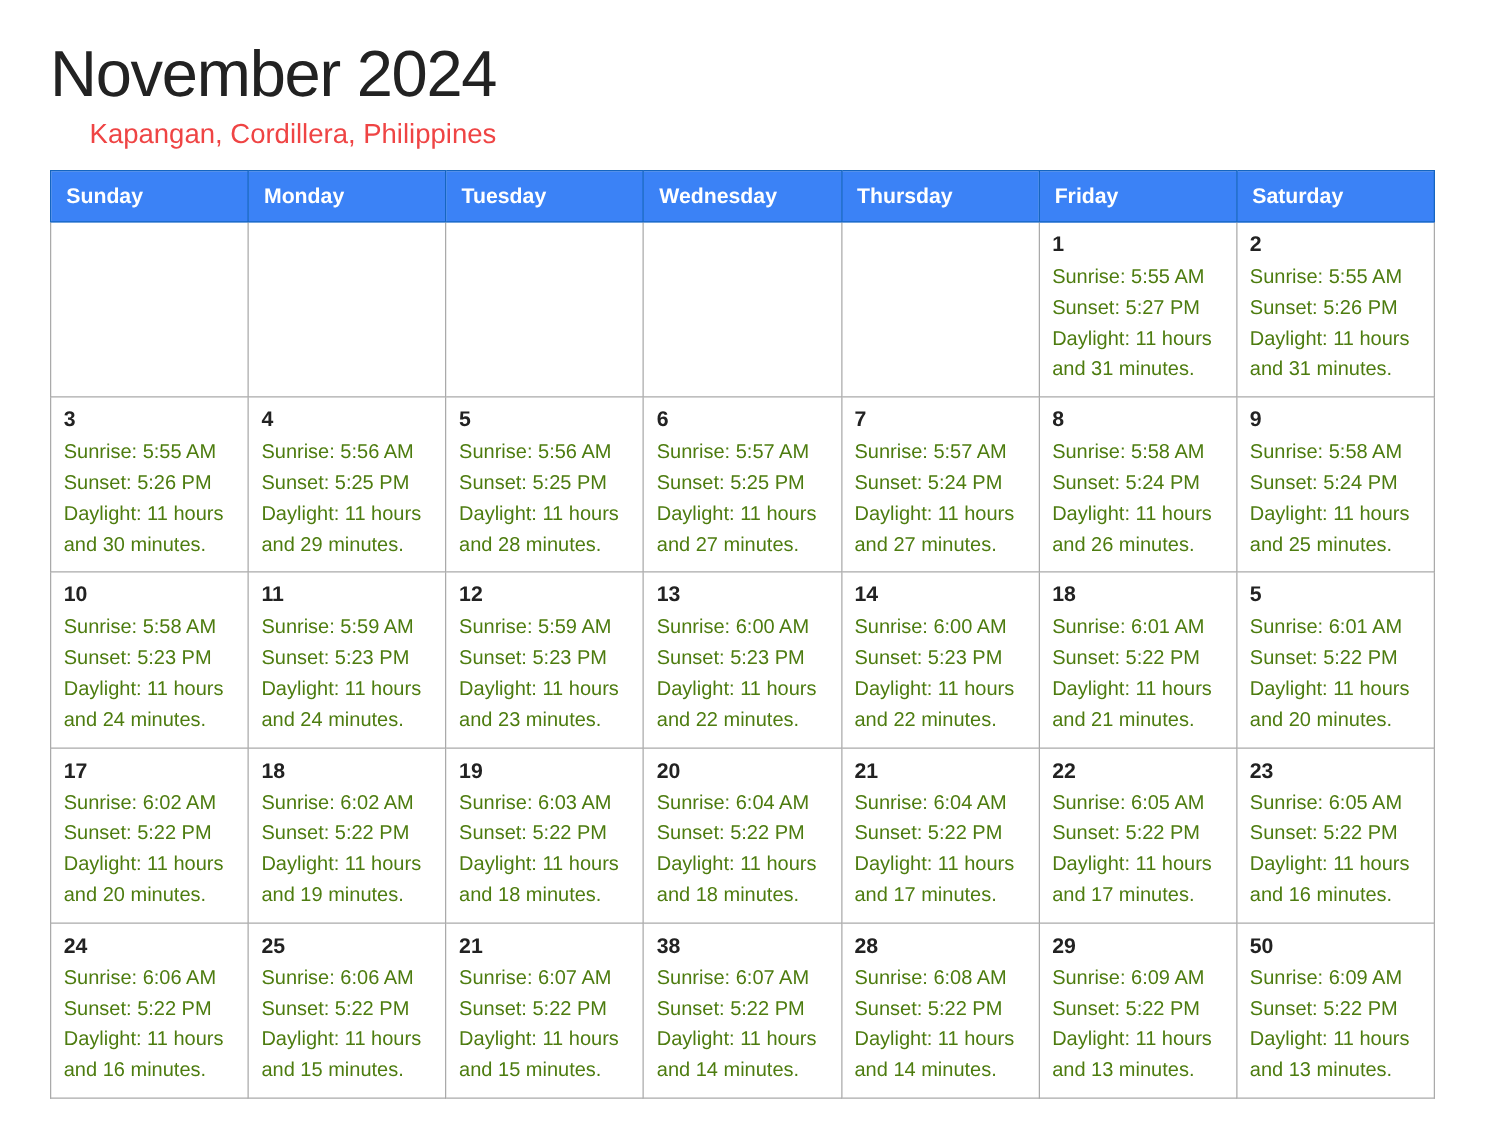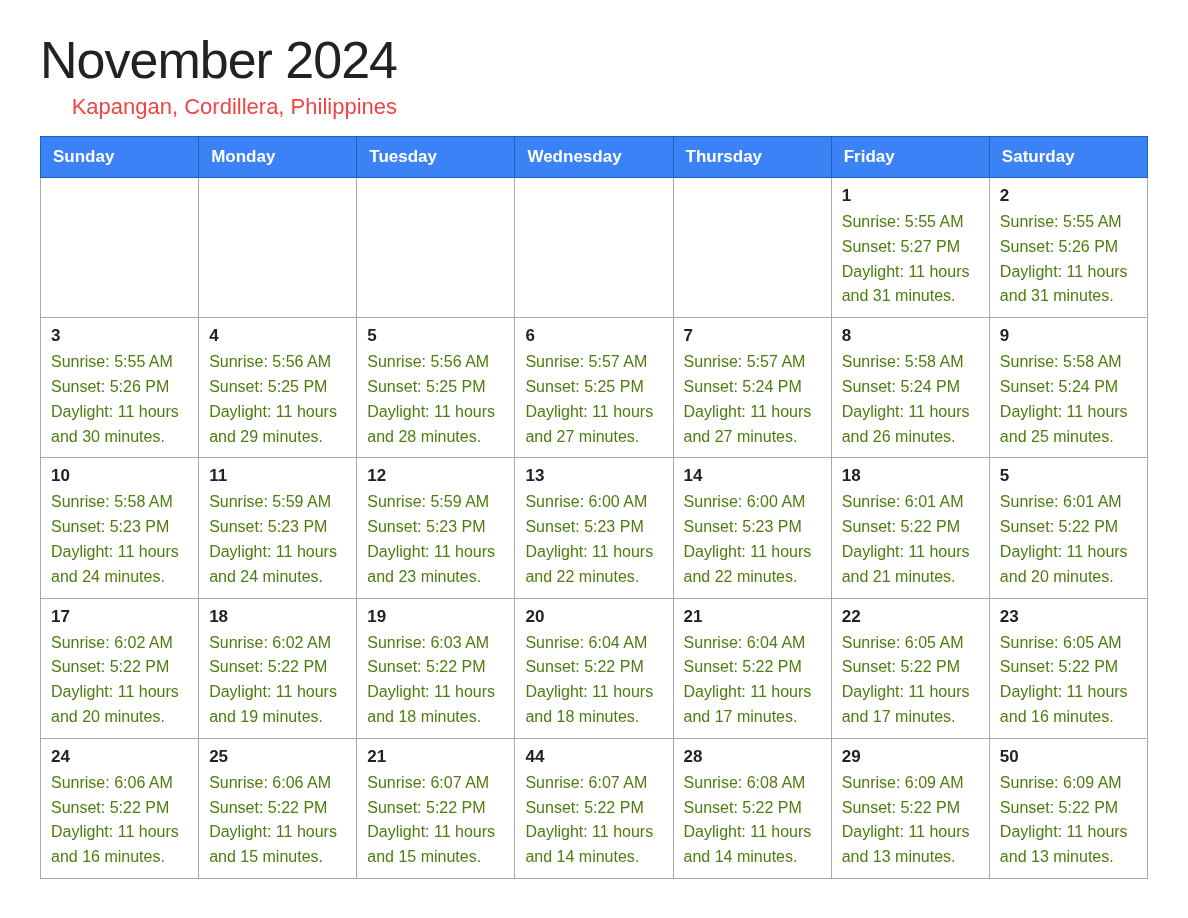--- a/index.html
+++ b/index.html
@@ -234,21 +234,21 @@
         </td>
         <td>
           <div class="day-number">25</div>
           <div class="day-info">Sunrise: 6:06 AM<br>Sunset: 5:22 PM<br>Daylight: 11 hours<br>and 15 minutes.</div>
         </td>
         <td>
           <div class="day-number">21</div>
           <div class="day-info">Sunrise: 6:07 AM<br>Sunset: 5:22 PM<br>Daylight: 11 hours<br>and 15 minutes.</div>
         </td>
         <td>
-          <div class="day-number">44</div>
+          <div class="day-number">38</div>
           <div class="day-info">Sunrise: 6:07 AM<br>Sunset: 5:22 PM<br>Daylight: 11 hours<br>and 14 minutes.</div>
         </td>
         <td>
           <div class="day-number">28</div>
           <div class="day-info">Sunrise: 6:08 AM<br>Sunset: 5:22 PM<br>Daylight: 11 hours<br>and 14 minutes.</div>
         </td>
         <td>
           <div class="day-number">29</div>
           <div class="day-info">Sunrise: 6:09 AM<br>Sunset: 5:22 PM<br>Daylight: 11 hours<br>and 13 minutes.</div>
         </td>

